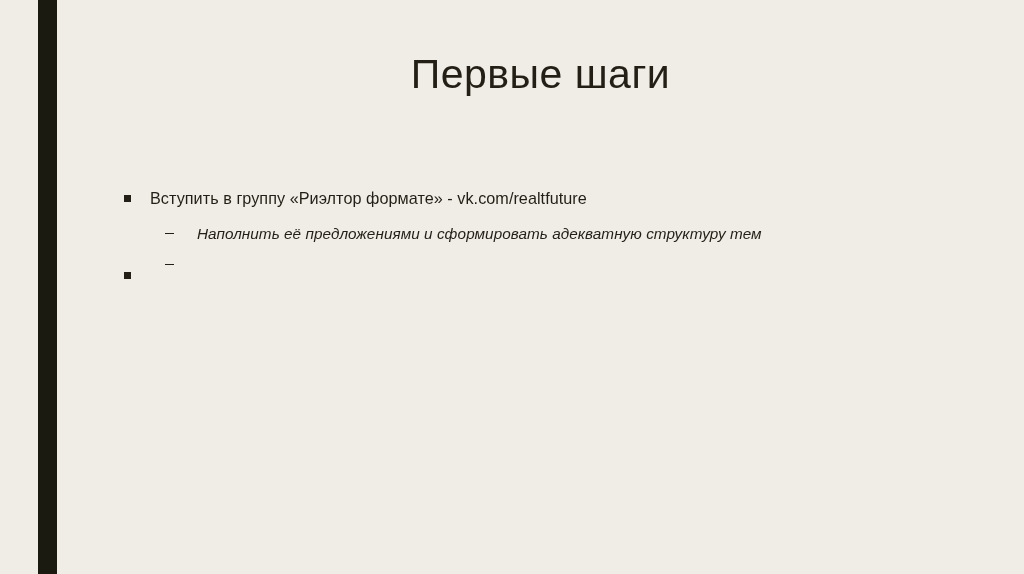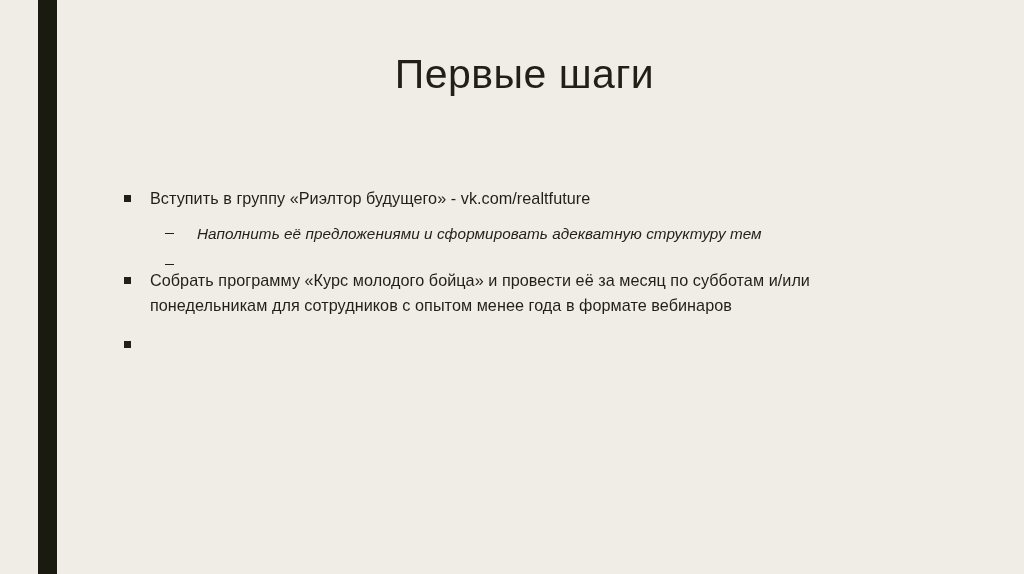--- a/index.html
+++ b/index.html
@@ -23,21 +23,21 @@
   #accent-bar {
     position: absolute;
     left: 38px;
     top: 0;
     width: 19px;
     height: 574px;
     background: #1b1a10;
   }
   #slide-title {
     position: absolute;
-    left: 41px;
+    left: 57px;
     top: 52px;
     width: 967px;
     text-align: center;
     font-size: 41px;
     font-weight: 400;
     color: #231f16;
     letter-spacing: 0.5px;
     line-height: 1.1;
     white-space: nowrap;
   }
@@ -59,21 +59,21 @@
   .bullet-l1 > .marker-sq {
     position: absolute;
     left: 6px;
     top: 9px;
     width: 7px;
     height: 7px;
     background: #231f16;
   }
   .sub-list {
     margin-top: 5px;
-    margin-bottom: 17px;
+    margin-bottom: 8px;
   }
   .bullet-l2 {
     position: relative;
     padding-left: 79px;
     margin-bottom: 5px;
     font-size: 15.3px;
     line-height: 26px;
     font-style: italic;
     color: #231f16;
     letter-spacing: 0.05px;
@@ -94,39 +94,35 @@
 <div id="slide">
 
   <div id="accent-bar"></div>
 
   <div id="slide-title">Первые шаги</div>
 
   <div id="content">
 
     <div class="bullet-l1">
       <span class="marker-sq"></span>
-      <span>Вступить в группу «Риэлтор будущего» - vk.com/realtfuture</span>
+      <span>Вступить в группу «Риэлтор формате» - vk.com/realtfuture</span>
     </div>
 
     <div class="sub-list">
       <div class="bullet-l2">
         <span class="marker-dash"></span>
         <span>Наполнить её предложениями и сформировать адекватную структуру тем</span>
       </div>
       <div class="bullet-l2">
         <span class="marker-dash"></span>
       </div>
     </div>
 
     <div class="spacer-sm"></div>
 
-    <div class="bullet-l1">
-      <span class="marker-sq"></span>
-      <span>Собрать программу «Курс молодого бойца» и провести её за месяц по субботам и/или понедельникам для сотрудников с опытом менее года в формате вебинаров</span>
-    </div>
 
     <div class="spacer-sm"></div>
 
     <div class="bullet-l1">
       <span class="marker-sq"></span>
     </div>
 
   </div>
 </div>
 

